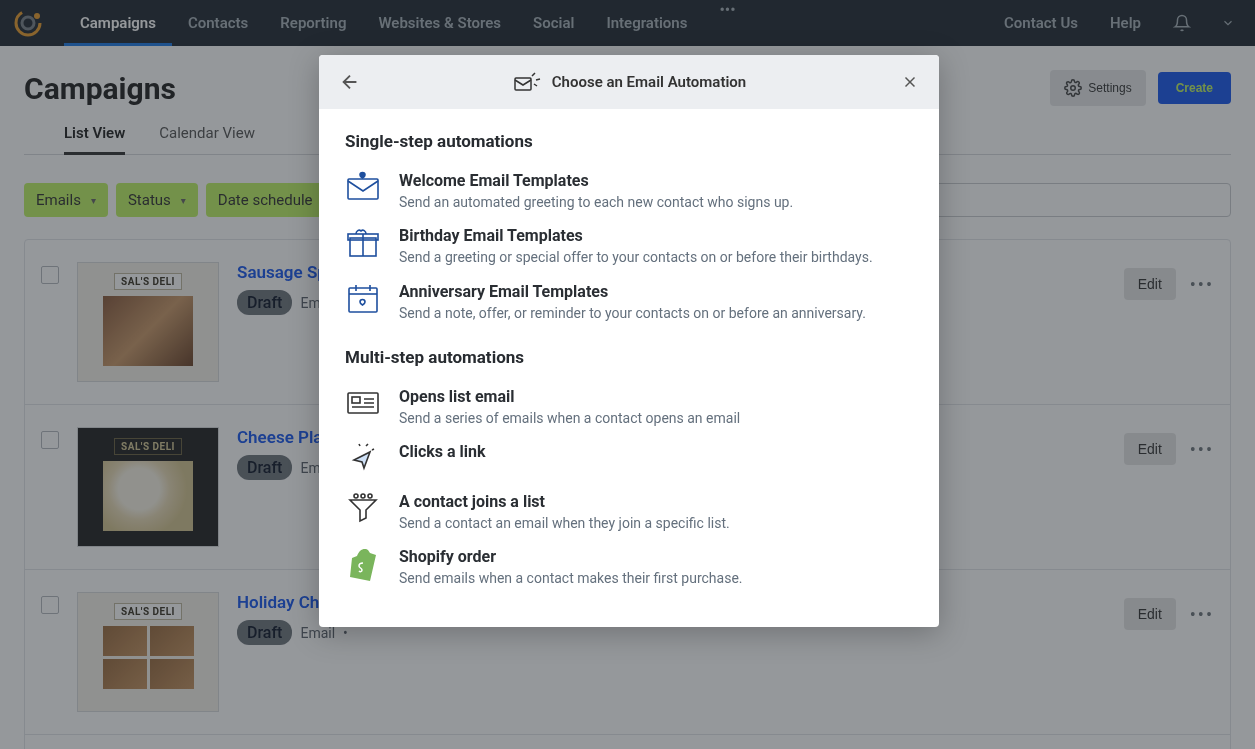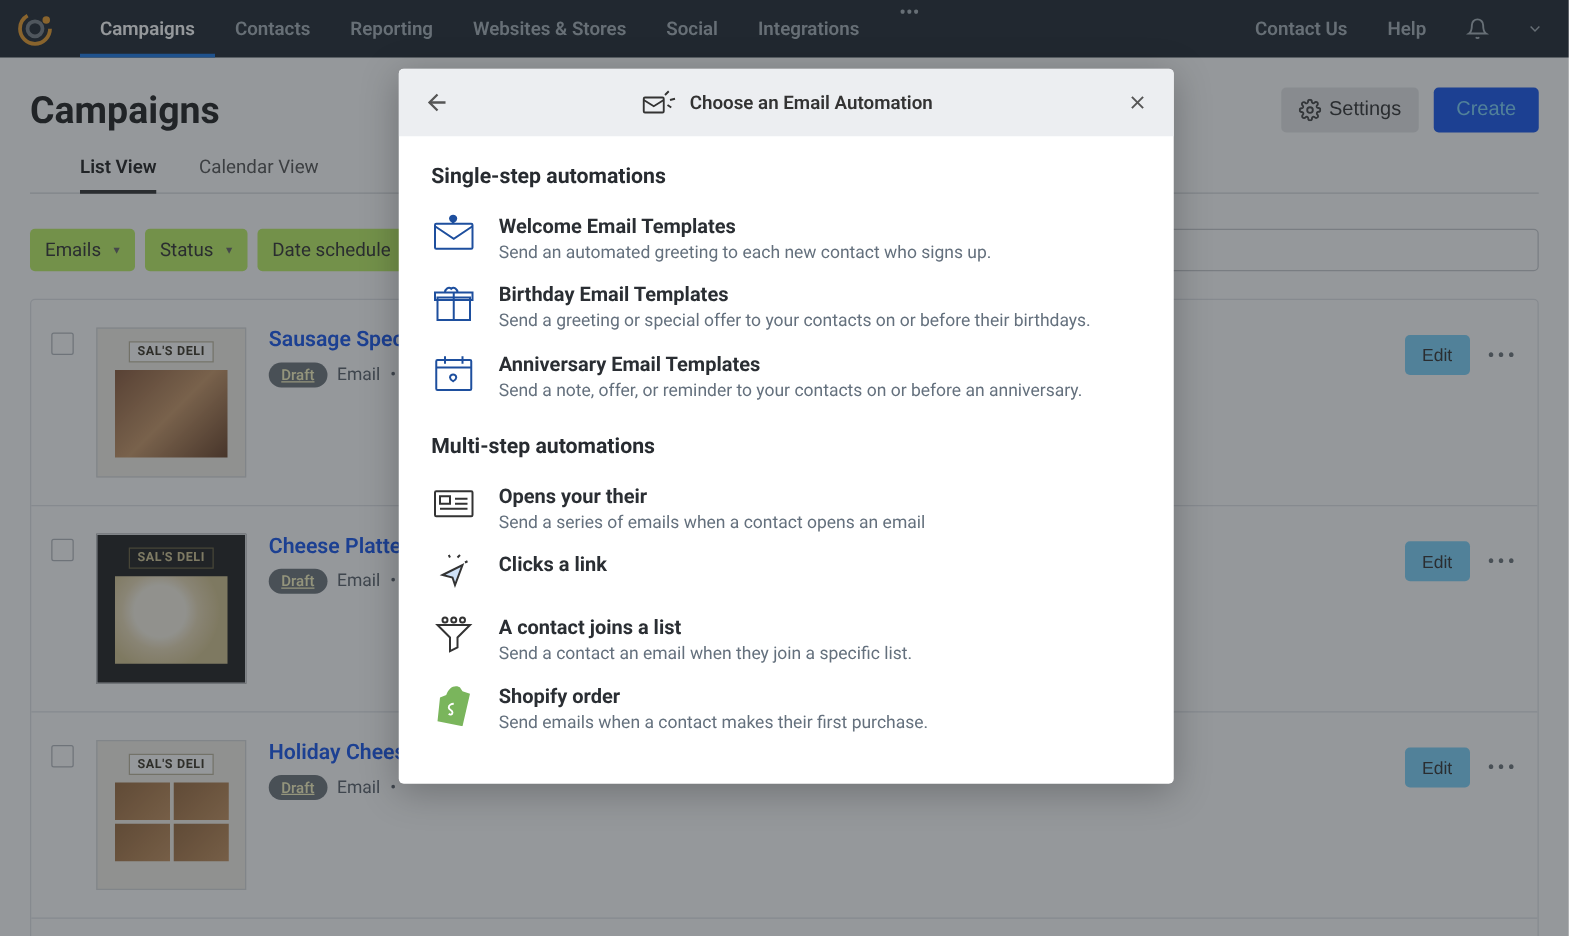--- a/index.html
+++ b/index.html
@@ -17,56 +17,56 @@
 .nav-right { margin-left:auto; display:flex; align-items:center; gap:4px; }
 .nav-right .nav-item { padding:0 14px; }
 .bell { color:#a7b0b8; padding:0 14px; cursor:pointer; }
 .chev { color:#a7b0b8; padding:0 12px; cursor:pointer; }
 
 
 .page { padding: 24px 24px 0; }
 .page-head { display:flex; align-items:center; justify-content:space-between; margin-bottom:18px; }
 .page-title { font-size:30px; font-weight:700; color:#222; }
 .head-actions { display:flex; gap:12px; align-items:center; }
-.btn { border:none; cursor:pointer; font-size:16px; font-weight:500; padding:9px 14px; border-radius:4px; display:flex; gap:6px; }
+.btn { border:none; cursor:pointer; font-size:12px; font-weight:500; padding:9px 14px; border-radius:4px; display:flex; align-items:center; gap:6px; }
 .btn-settings { background:#e6e7e9; color:#333; }
-.btn-create { background:#1856ed; color:#7dd3fc; font-weight:400; padding:9px 18px; }
+.btn-create { background:#1856ed; color:#bef264; font-weight:700; padding:9px 18px; }
 
 
 .tabs { display:flex; gap:34px; border-bottom:1px solid #d6d9dd; }
 .tab { padding:0 0 12px; font-size:15px; color:#555; cursor:pointer; position:relative; }
 .tab.active { color:#222; font-weight:600;margin-left:40px; }
 .tab.active::after { content:""; position:absolute; left:0; right:0; bottom:-1px; height:3px; background:#333; }
 
 
 .filters { display:flex; gap:8px; margin:28px 0 22px; align-items:center; }
 .pill { background:#bef264; padding:8px 12px; border-radius:4px; font-size:15px; color:#333; display:flex; align-items:center; gap:10px; cursor:pointer; }
 .pill .caret { font-size:10px; color:#666; }
 .search { flex:1; border:1px solid #c9ccd0; border-radius:4px; height:34px; }
 
 
 .list { border:1px solid #e2e4e8; border-radius:4px; }
 .row { display:flex; align-items:flex-start; padding:22px 16px; border-bottom:1px solid #e2e4e8; gap:18px; }
 .row:last-child { border-bottom:none; }
 .cbwrap { padding-top:4px; }
 .cb { width:18px; height:18px; border:1.5px solid #b5b9bf; border-radius:2px; background:#fff; }
-.thumb { width:120px; height:120px; border:1px solid #d8dadd; background:#f5f2ea; position:relative; overflow:hidden; flex-shrink:0; display:flex; flex-direction:column; align-items:center; }
+.thumb { width:142px; height:120px; border:1px solid #d8dadd; background:#f5f2ea; position:relative; overflow:hidden; flex-shrink:0; display:flex; flex-direction:column; align-items:center; }
 .thumb.dark { background:#222; }
 .thumb .sal { margin-top:10px; font-size:10px; font-weight:700; color:#3a3426; letter-spacing:.5px; border:1px solid #bfb79d; padding:2px 6px; background:#fff; }
 .thumb.dark .sal { color:#d5c896; background:#222; border-color:#6a6140;}
 .thumb .img1 { margin-top:6px; width:90px; height:70px; background:linear-gradient(135deg,#8b5a3c,#c99868,#6b4228); }
 .thumb .img2 { margin-top:6px; width:90px; height:70px; background:radial-gradient(circle at 40% 40%,#f7f2e4 30%,#e8d9b5 45%,#d4c490 70%); }
 .thumb .grid2 { margin-top:6px; display:grid; grid-template-columns:44px 44px; grid-template-rows:30px 30px; gap:3px;}
 .thumb .grid2 div { background:linear-gradient(135deg,#9a6b3f,#c4915e);}
 .rowmain { flex:1; }
 .rowtitle { color:#1856ed; font-size:17px; font-weight:600; margin-bottom:8px; }
 .rowmeta { display:flex; align-items:center; gap:8px; color:#5b626c; font-size:14px;}
-.badge { background:#6e757c; color:#fef9c3; font-size:12px; padding:3px 10px; border-radius:12px; font-weight:500;text-decoration:underline;}
+.badge { background:#6e757c; color:#0f172a; font-size:16px; padding:3px 10px; border-radius:12px; font-weight:500;}
 .rowactions { display:flex; align-items:center; gap:14px; padding-top:6px; }
-.btn-edit { background:#7dd3fc; color:#333; padding:8px 14px; border-radius:4px; font-size:14px; font-weight:500; cursor:pointer; border:none; }
+.btn-edit { background:#e5e5e5; color:#333; padding:8px 14px; border-radius:4px; font-size:14px; font-weight:500; cursor:pointer; border:none; }
 .dots { color:#6e757c; font-size:18px; cursor:pointer; letter-spacing:2px; }
 
 
 .overlay { position:absolute; inset:0; background:rgba(34,40,47,.48); }
 .modal { position:absolute; left:319px; top:55px; width:620px; background:#fff; border-radius:4px; box-shadow:0 6px 30px rgba(0,0,0,.25); overflow:hidden; }
 .mhead { background:#eceef1; height:54px; display:flex; align-items:center; position:relative; }
 .mback { position:absolute; left:20px; cursor:pointer; color:#555; }
 .mclose { position:absolute; right:20px; cursor:pointer; color:#555; }
 .mtitle-wrap { margin:0 auto; display:flex; align-items:center; gap:10px; }
 .mtitle-icon { width:30px; height:24px; }
@@ -316,21 +316,21 @@
 
     <div class="opt">
       <div class="oicon">
         <svg width="34" height="30" viewBox="0 0 34 30" fill="none" stroke="#333" stroke-width="1.6">
             <rect x="2" y="6" width="30" height="20" rx="1"></rect>
             <rect x="6" y="10" width="8" height="6"></rect>
             <path d="M18 12h10M18 16h10M6 20h22"></path>
           </svg>
       </div>
       <div class="otext">
-        <div class="otitle">Opens your their</div>
+        <div class="otitle">Opens list email</div>
         <div class="odesc">Send a series of emails when a contact opens an email</div>
       </div>
     </div>
 
     <div class="opt">
       <div class="oicon">
         <svg width="34" height="34" viewBox="0 0 34 34" fill="none" stroke="#333" stroke-width="1.6">
             <path d="M8 18l16-8-6 16-2-6-8-2z" fill="#cfe1f7"></path>
             <path d="M20 4l2-2M26 8l2-1M14 4l-1-2"></path>
           </svg>

